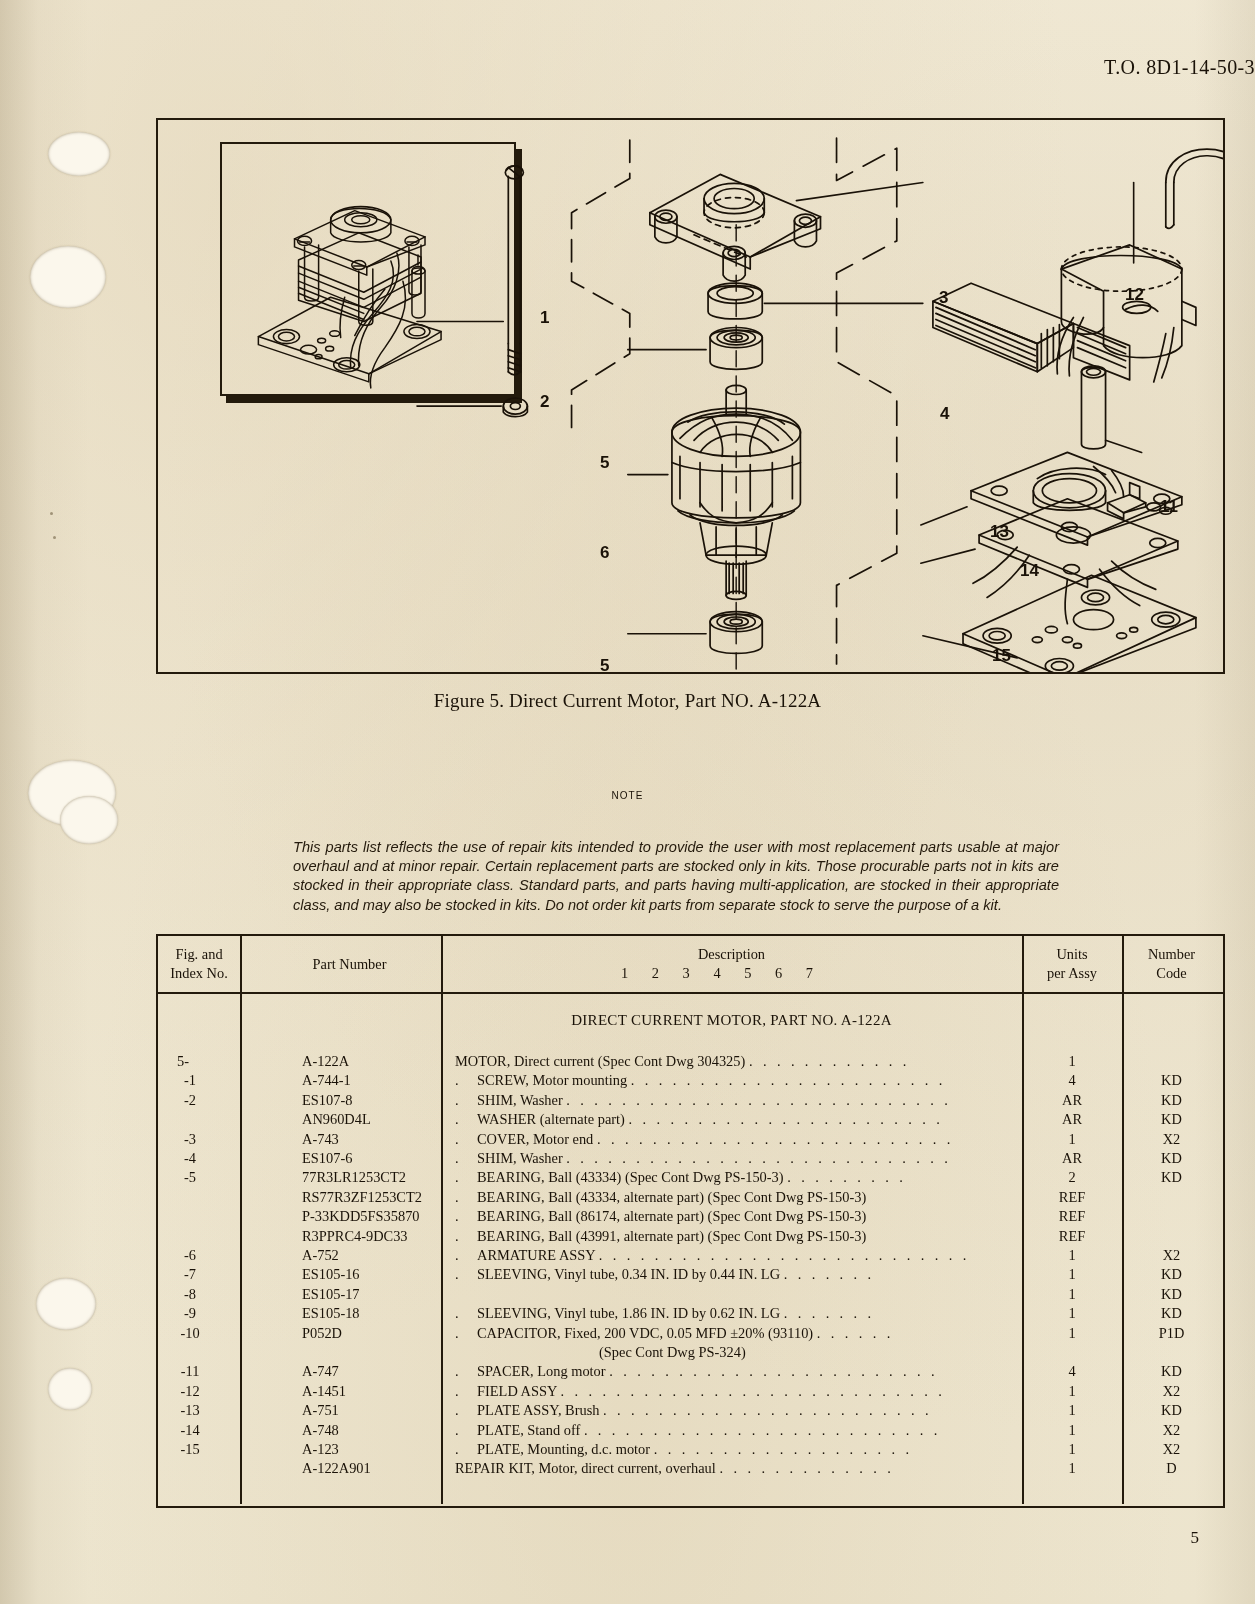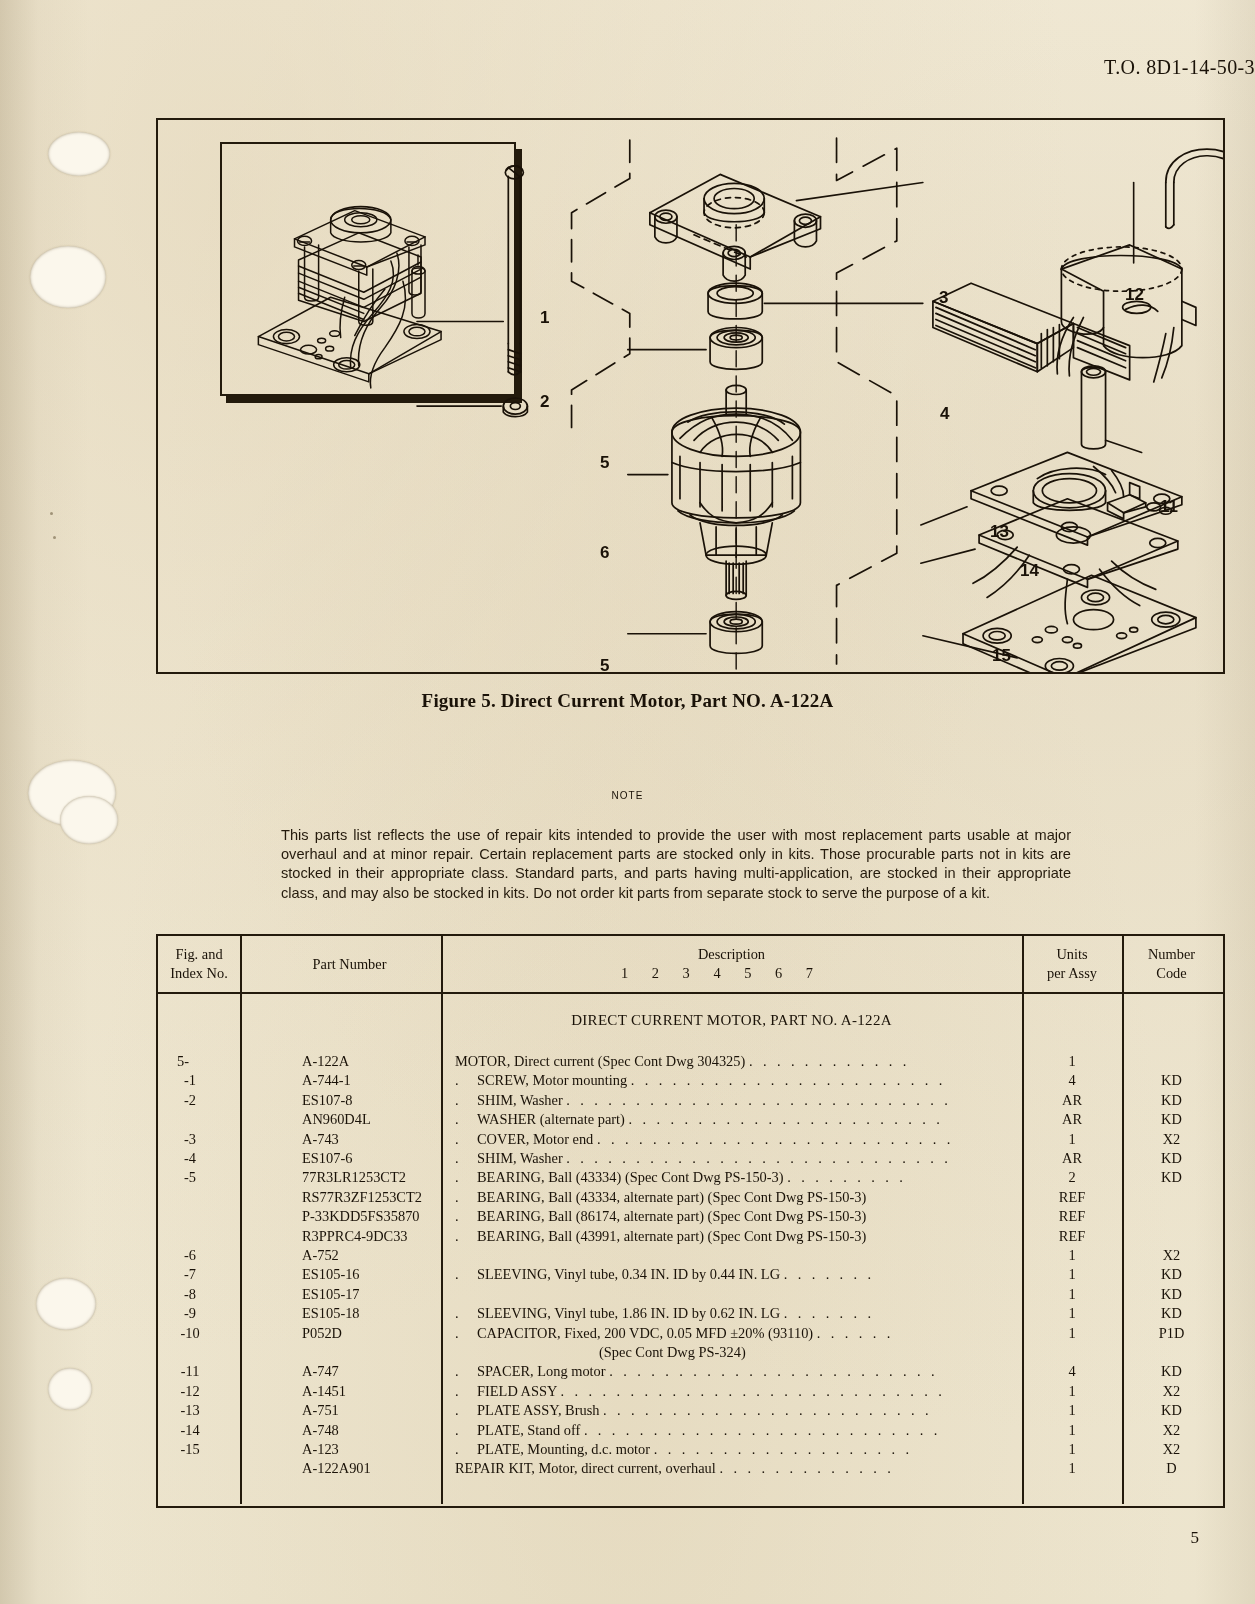--- a/index.html
+++ b/index.html
@@ -48,36 +48,36 @@
   }
 
   
   .figure-frame{
     position:absolute;left:156px;top:118px;width:1065px;height:552px;
     border:2px solid #231a0c;background:transparent;
   }
 
   .fig-caption{
     position:absolute;top:690px;left:0;width:100%;
-    text-align:center;font-size:19px;letter-spacing:.2px;font-weight:bold;
+    text-align:center;font-size:19px;letter-spacing:.2px;
   }
 
   
   .note-title{
     position:absolute;top:790px;left:0;width:100%;
     text-align:center;font-size:10px;letter-spacing:1px;
     font-family:"Liberation Sans", sans-serif;
   }
   .note-body{
     position:absolute;top:826px;left:281px;width:790px;
     font-family:"Liberation Sans", sans-serif;
     font-size:14.6px;line-height:19.2px;text-align:justify;
     color:#241a0c;
   }
-  .note-body p{margin:0;}
+  .note-body p{margin:12px;font-style:italic;}
 
   
   .parts-table{
     position:absolute;left:156px;top:934px;width:1065px;height:570px;
     border:2px solid #231a0c;
     font-size:14.4px;
   }
   .pt-head{
     position:relative;height:56px;border-bottom:2px solid #231a0c;
   }
@@ -567,20 +567,21 @@
       <div class="row" style="top: 232.6px;">
         <div class="cell c-fig"></div>
         <div class="cell c-part">R3PPRC4-9DC33</div>
         <div class="cell c-desc"><span class="dot">.</span><span>BEARING, Ball (43991, alternate part) (Spec Cont Dwg PS-150-3) </span></div>
         <div class="cell c-units">REF</div>
         <div class="cell c-src"></div>
       </div>
       <div class="row" style="top: 252px;">
         <div class="cell c-fig">-6</div>
         <div class="cell c-part">A-752</div>
+        <div class="cell c-desc"><span class="dot">.</span><span>ARMATURE ASSY </span><span class="leader"> . . . . . . . . . . . . . . . . . . . . . . . . . . .</span></div>
         <div class="cell c-units">1</div>
         <div class="cell c-src">X2</div>
       </div>
       <div class="row" style="top: 271.4px;">
         <div class="cell c-fig">-7</div>
         <div class="cell c-part">ES105-16</div>
         <div class="cell c-desc"><span class="dot">.</span><span>SLEEVING, Vinyl tube, 0.34 IN. ID by 0.44 IN. LG </span><span class="leader"> . . . . . . .</span></div>
         <div class="cell c-units">1</div>
         <div class="cell c-src">KD</div>
       </div>

